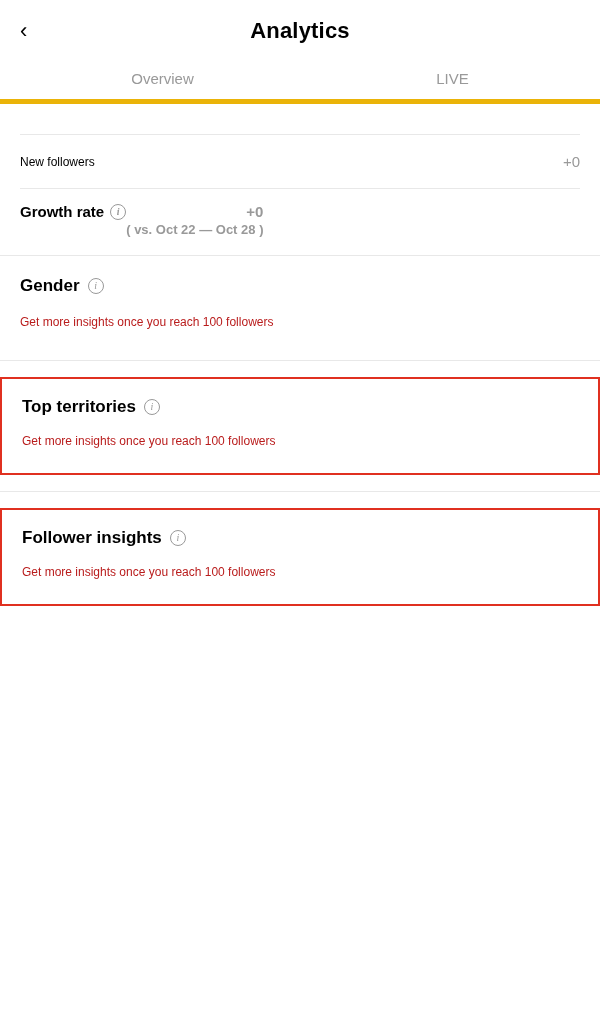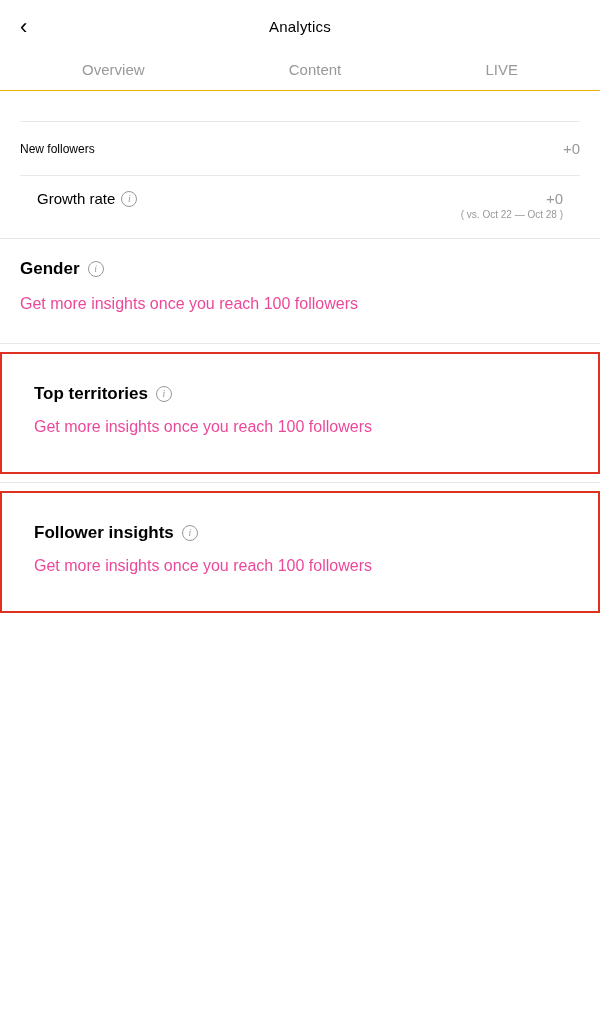--- a/index.html
+++ b/index.html
@@ -22,32 +22,32 @@
       position: relative;
     }
     .header-back {
       position: absolute;
       left: 20px;
       font-size: 22px;
       color: #000;
       cursor: pointer;
     }
     .header-title {
-      font-size: 15px;
-      font-weight: 400;
+      font-size: 22px;
+      font-weight: 700;
       letter-spacing: 0.2px;
     }
 
     
     .tabs {
       display: flex;
       align-items: center;
       justify-content: space-around;
       padding: 0 10px;
-      border-bottom: 1px solid #eab308;
+      border-bottom: 5px solid #eab308;
     }
     .tab {
       padding: 12px 8px;
       font-size: 15px;
       color: #999;
       cursor: pointer;
       position: relative;
       font-weight: 400;
     }
     .tab.active {
@@ -99,40 +99,41 @@
     }
     .stat-value {
       font-size: 15px;
       color: #999;
     }
 
     
     .growth-row {
       display: flex;
       align-items: flex-start;
-      justify-content: space-between;
-      padding: 14px 37px 18px;
+      justify-content: flex-start;
+      padding: 14px 20px 18px;
+      font-weight: bold;
     }
     .growth-label {
       display: flex;
       align-items: center;
       gap: 6px;
       font-size: 15px;
       color: #000;
     }
     .growth-right {
       text-align: right;
     }
     .growth-value {
       font-size: 15px;
       color: #999;
       display: block;
     }
     .growth-compare {
-      font-size: 10px;
+      font-size: 13px;
       color: #999;
       display: block;
       margin-top: 2px;
     }
 
     
     .info-icon {
       display: inline-flex;
       align-items: center;
       justify-content: center;
@@ -157,29 +158,29 @@
       padding: 20px 20px 10px;
     }
     .section-title {
       font-size: 17px;
       font-weight: 700;
     }
     .section-body {
       padding: 6px 20px 30px;
     }
     .section-empty-text {
-      font-size: 16px;
-      color: #ec4899;
+      font-size: 12px;
+      color: #b91c1c;
     }
 
     
     .highlighted-section {
       border: 2.5px solid #e03020;
-      margin: 8px 0;
-      padding: 12px;
+      margin: 16px 0;
+      padding: 0;
     }
     .highlighted-section .section-header {
       padding: 18px 20px 10px;
     }
     .highlighted-section .section-body {
       padding: 4px 20px 24px;
     }
   </style>
 </head>
 <body>
@@ -187,23 +188,20 @@
 <div class="header">
   <span class="header-back">‹</span>
   <span class="header-title">Analytics</span>
 </div>
 
 <div class="tabs">
   <div class="tab">
     <span>Overview</span>
   </div>
   <div class="tab">
-    <span>Content</span>
-  </div>
-  <div class="tab">
     <span>LIVE</span>
   </div>
 </div>
 
 <div class="content">
 
   <div class="top-spacer"></div>
   <div class="divider"></div>
 
   <div class="stat-row">

